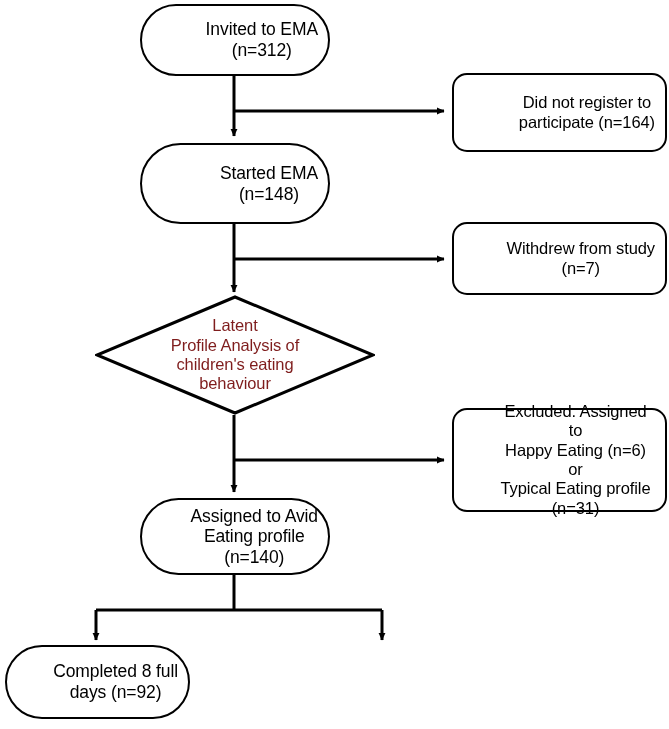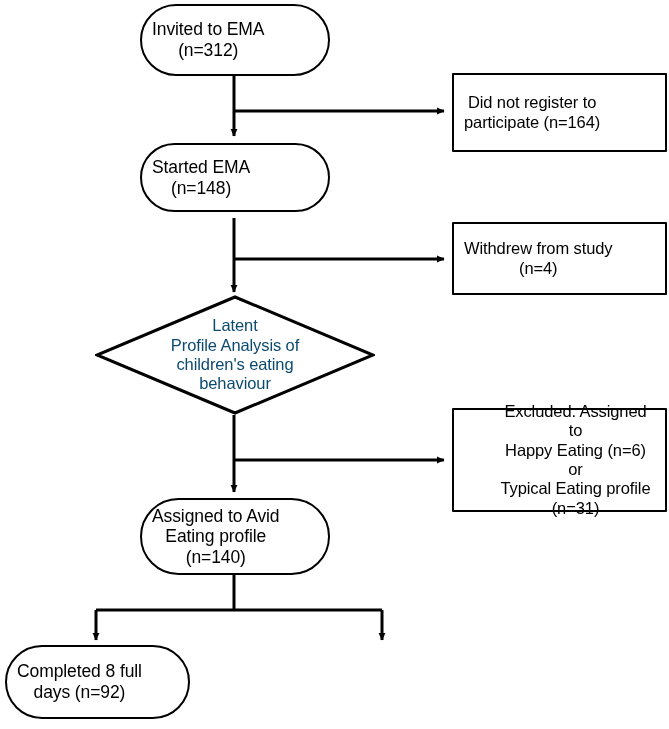--- a/index.html
+++ b/index.html
@@ -22,47 +22,47 @@
     left: 0;
     top: 0;
     width: 669px;
     height: 729px;
   }
   .node {
     position: absolute;
     box-sizing: border-box;
     display: flex;
     align-items: center;
-    justify-content: flex-start;
+    justify-content: flex-end;
     text-align: center;
     color: #000000;
     background: #ffffff;
     border: 2.5px solid #000000;
     line-height: 1.18;
     letter-spacing: -0.1px;
     z-index: 2;
   }
   .node-capsule {
     border-radius: 999px;
   }
   .node-rect {
-    border-radius: 1px;
+    border-radius: 15px;
   }
   .node-text {
     display: block;
     white-space: pre-line;
     padding: 0 10px;
   }
   .node-diamond {
     position: absolute;
     display: flex;
     align-items: center;
     justify-content: center;
     text-align: center;
-    color: #0c4a6e;
+    color: #7f1d1d;
     line-height: 1.18;
     letter-spacing: -0.1px;
     z-index: 2;
   }
   .node-diamond .node-text {
     position: relative;
     z-index: 3;
   }
   .diamond-shape {
     position: absolute;
@@ -110,28 +110,28 @@
   <div class="node node-capsule fs-17" style="left:140px; top:4px; width:190px; height:72px;">
     <span class="node-text">Invited to EMA
 (n=312)</span>
   </div>
 
   <div class="node node-rect fs-16" style="left:452px; top:73px; width:215px; height:79px;">
     <span class="node-text">Did not register to
 participate (n=164)</span>
   </div>
 
-  <div class="node node-capsule fs-17" style="left:140px; top:143px; width:190px; height:69px;">
+  <div class="node node-capsule fs-17" style="left:140px; top:143px; width:190px; height:81px;">
     <span class="node-text">Started EMA
 (n=148)</span>
   </div>
 
   <div class="node node-rect fs-16" style="left:452px; top:222px; width:215px; height:73px;">
     <span class="node-text">Withdrew from study
-(n=4)</span>
+(n=7)</span>
   </div>
 
   <div class="node-diamond fs-16" style="left:95px; top:295px; width:280px; height:120px;">
     <svg class="diamond-shape" viewBox="0 0 280 120" preserveAspectRatio="none" xmlns="http://www.w3.org/2000/svg">
       <polygon points="140,2 278,60 140,118 2,60" fill="#ffffff" stroke="#000000" stroke-width="3" vector-effect="non-scaling-stroke"></polygon>
     </svg>
     <span class="node-text">Latent
 Profile Analysis of
 children's eating
 behaviour</span>

